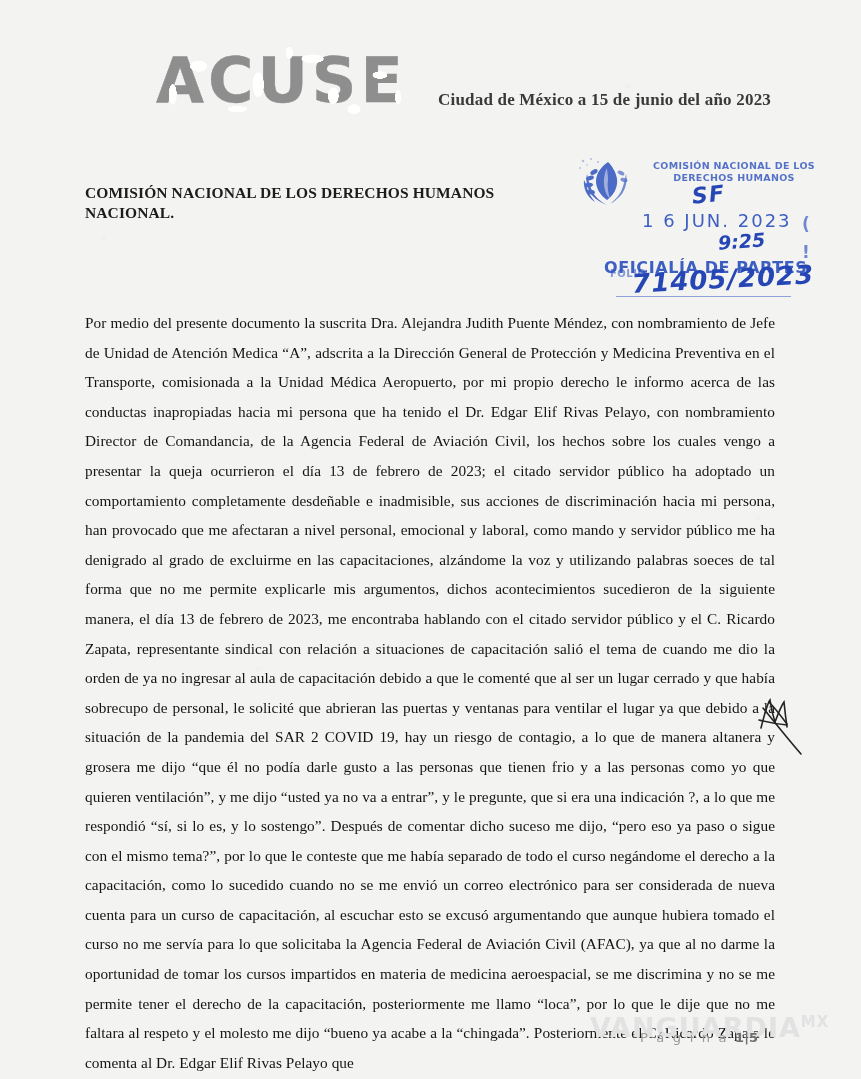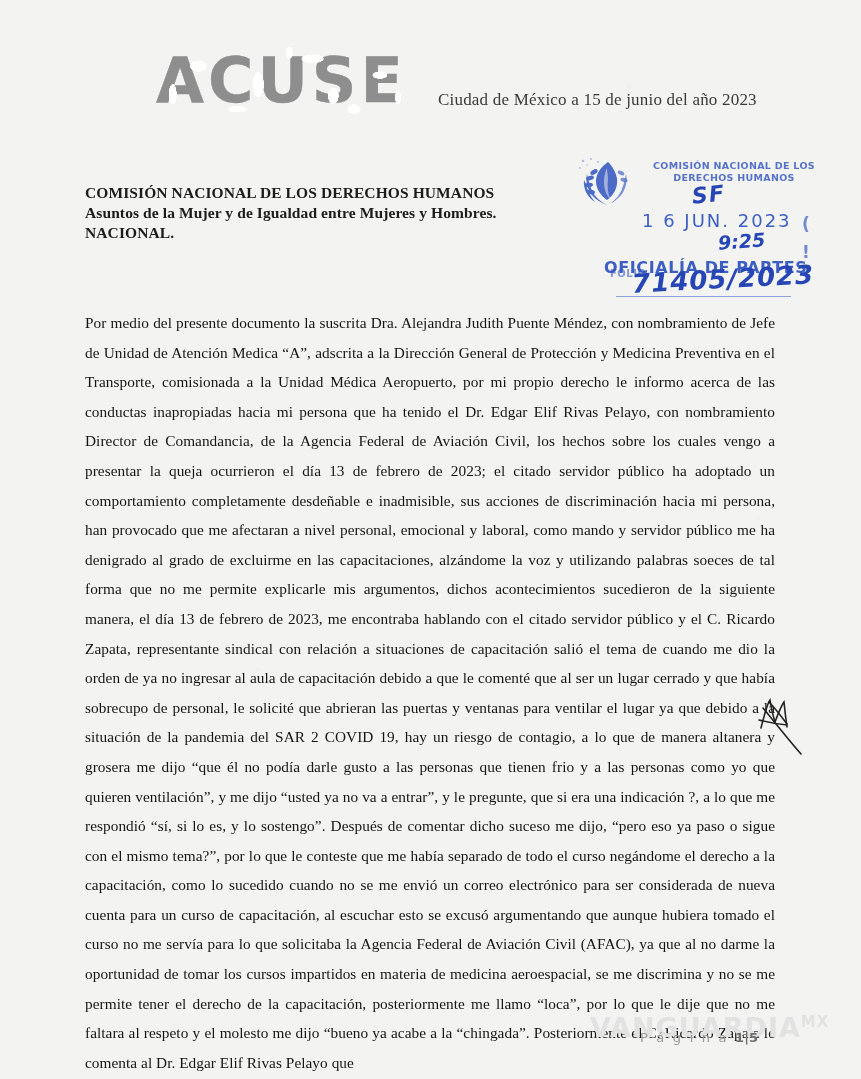--- a/index.html
+++ b/index.html
@@ -44,21 +44,21 @@
       radial-gradient(ellipse 7px 18px at 8% 68%, #f3f3f2 55%, transparent 58%),
       radial-gradient(ellipse 16px 5px at 33% 88%, #f3f3f2 60%, transparent 63%),
       radial-gradient(ellipse 6px 10px at 53% 12%, #f3f3f2 58%, transparent 61%),
       radial-gradient(ellipse 11px 8px at 78% 88%, #f3f3f2 58%, transparent 61%),
       radial-gradient(ellipse 5px 12px at 95% 72%, #f3f3f2 58%, transparent 61%);
   }
 
   
   .datetxt{
     position:absolute;left:438px;top:90px;
-    font-size:17px;font-weight:400;color:#3a3a3a;
+    font-size:17px;font-weight:700;color:#3a3a3a;
     letter-spacing:0.2px;
   }
 
   
   .addressee{
     position:absolute;left:85px;top:183px;
     font-size:15.5px;font-weight:700;color:#1c1c1c;
     line-height:20px;letter-spacing:0.1px;
   }
   .addressee div{white-space:nowrap;}
@@ -144,21 +144,20 @@
 <div class="page">
 
   <div class="acuse">
     <span class="grunge">ACUSE</span>
   </div>
 
   <div class="datetxt">Ciudad de México a 15 de junio del año 2023</div>
 
   <div class="addressee">
     <div>COMISIÓN NACIONAL DE LOS DERECHOS HUMANOS</div>
-    <div>Asuntos de la Mujer y de Igualdad entre Mujeres y Hombres.</div>
     <div>NACIONAL.</div>
   </div>
 
   <div class="stamp">
 
     <svg class="stamp-logo" viewBox="0 0 68 56">
       <g fill="#2a4fbd" opacity="0.9">
         <path d="M34 6 C38 10 42 16 43 23 C44 31 40 39 33 44 C27 40 22 33 22 25 C22 17 28 10 34 6 Z"></path>
         <path d="M33 12 C30 18 29 26 31 34 C32 38 34 41 36 43 C34 37 33 30 34 23 C34 19 33 15 33 12 Z" fill="#f3f3f2" opacity="0.5"></path>
         <path d="M13 18 C11 26 14 37 22 43 C26 46 30 48 33 49 C27 46 21 41 18 35 C16 30 14 24 13 18 Z"></path>

